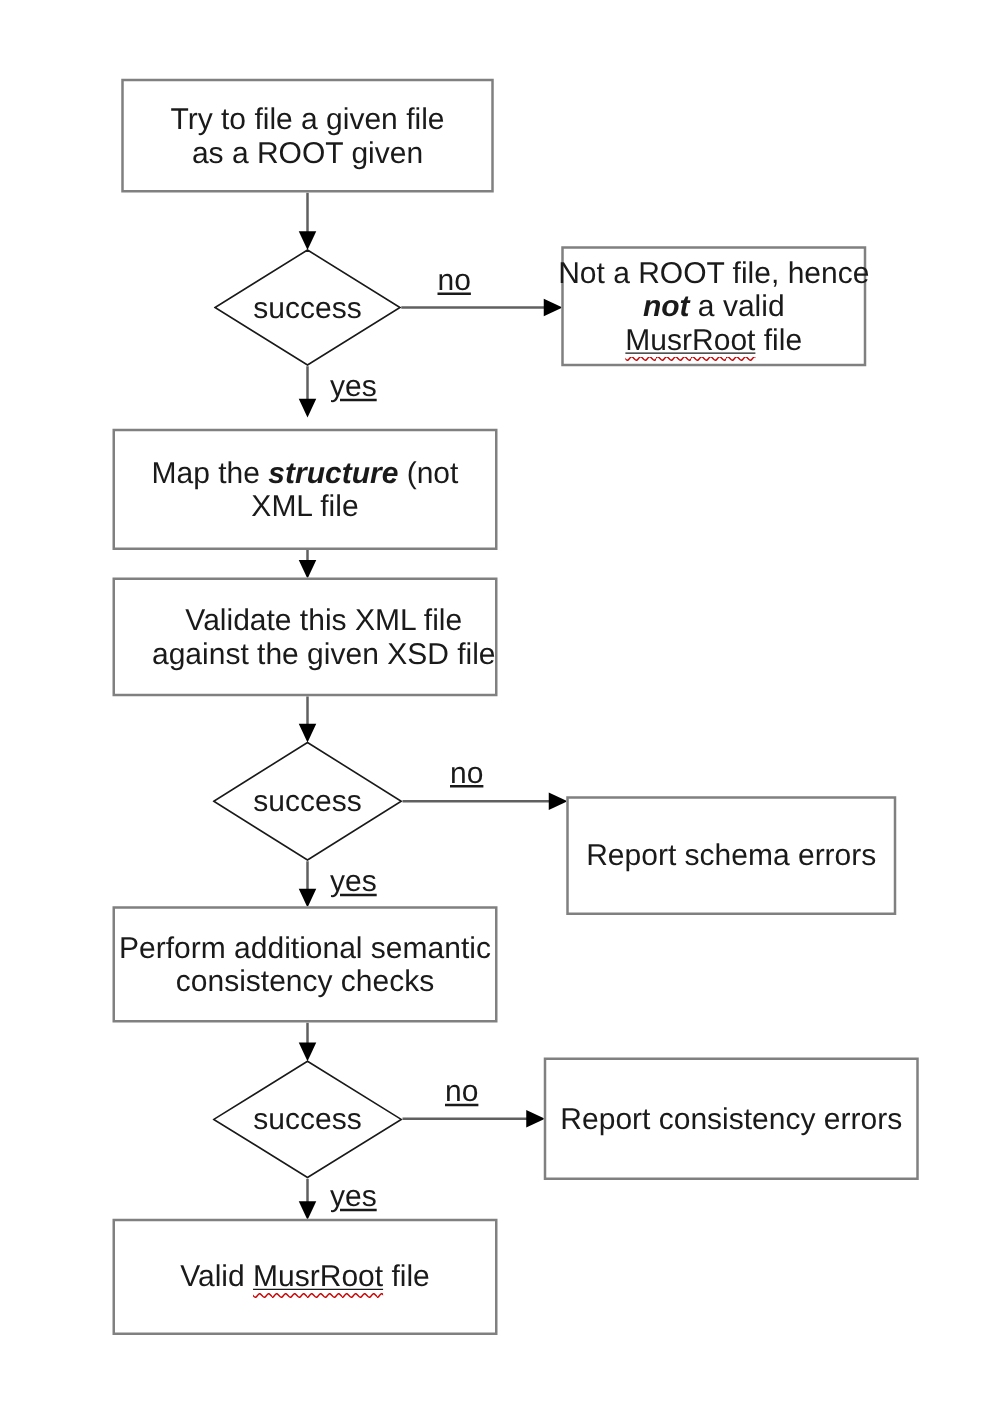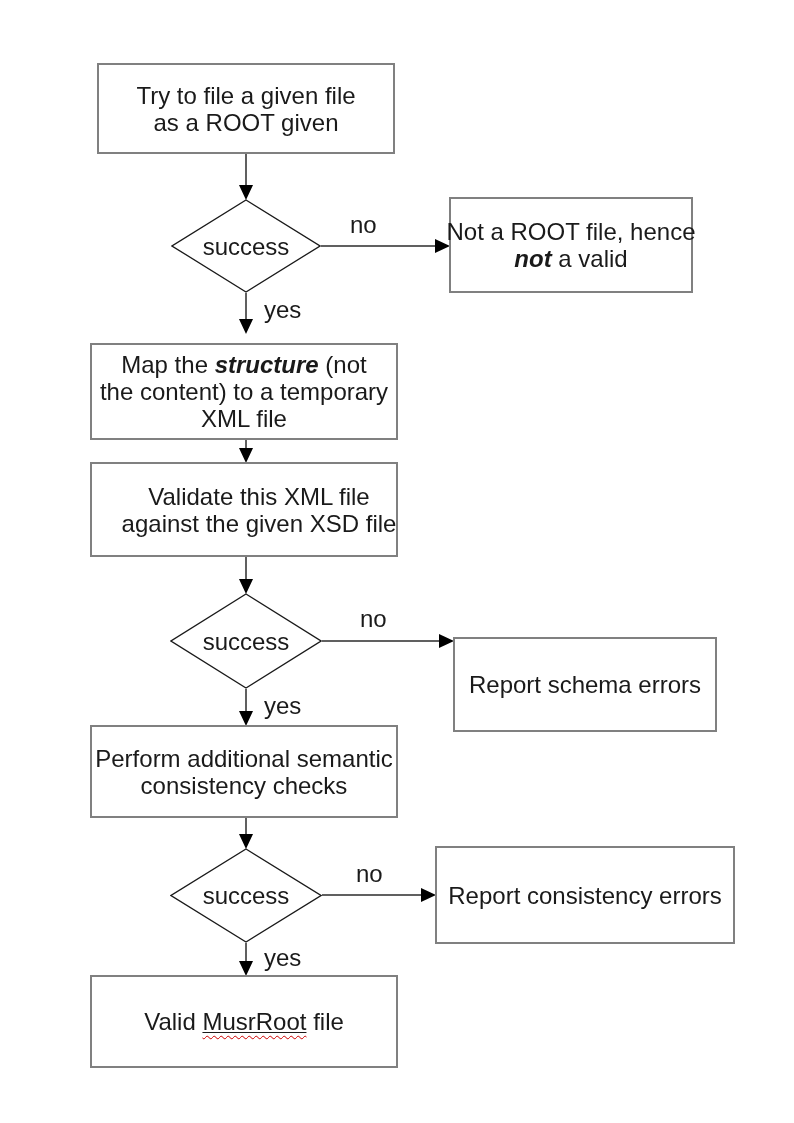--- a/index.html
+++ b/index.html
@@ -42,21 +42,21 @@
     text-decoration-thickness: 1px;
     text-underline-offset: 5px;
   }
   .msp .ul {
     text-decoration-line: underline;
     text-decoration-style: solid;
     text-decoration-color: #1a1a1a;
     text-decoration-thickness: 1px;
     text-underline-offset: 2px;
   }
-  .edge-label { position: absolute; white-space: nowrap; }
+  .edge-label { position: absolute; white-space: nowrap; text-decoration: underline; }
   #arrows { position: absolute; left: 0; top: 0; z-index: 0; }
   .node { z-index: 1; }
   .edge-label { z-index: 1; }
 </style>
 </head>
 <body>
 
 <div id="canvas">
 
   <svg id="arrows" width="794" height="1123" viewBox="0 0 794 1123">
@@ -94,25 +94,25 @@
   <div class="node diamond" style="left:171px; top:199px; width:150px; height:94px;">
     <svg class="shape" viewBox="0 0 150 94" preserveAspectRatio="none">
       <polygon points="75,1 149,47 75,93 1,47" fill="#ffffff" stroke="#1a1a1a" stroke-width="1.3"></polygon>
     </svg>
     <span class="dlabel">success</span>
   </div>
 
   <div class="node box" style="left:449px; top:197px; width:244px; height:96px;">
     <div>Not a ROOT file, hence</div>
     <div><span class="bi">not</span><span> a valid</span></div>
+    <div><span class="msp"><span class="ul">MusrRoot</span></span><span> file</span></div>
   </div>
 
   <div class="node box" style="left:90px; top:343px; width:308px; height:97px;">
     <div><span>Map the </span><span class="bi">structure</span><span> (not</span></div>
-    <div>the content) to a temporary</div>
     <div>XML file</div>
   </div>
 
   <div class="node box" style="left:90px; top:462px; width:308px; height:95px;padding-left:30px;">
     <div>Validate this XML file</div>
     <div>against the given XSD file</div>
   </div>
 
   <div class="node diamond" style="left:170px; top:593px; width:152px; height:96px;">
     <svg class="shape" viewBox="0 0 152 96" preserveAspectRatio="none">

